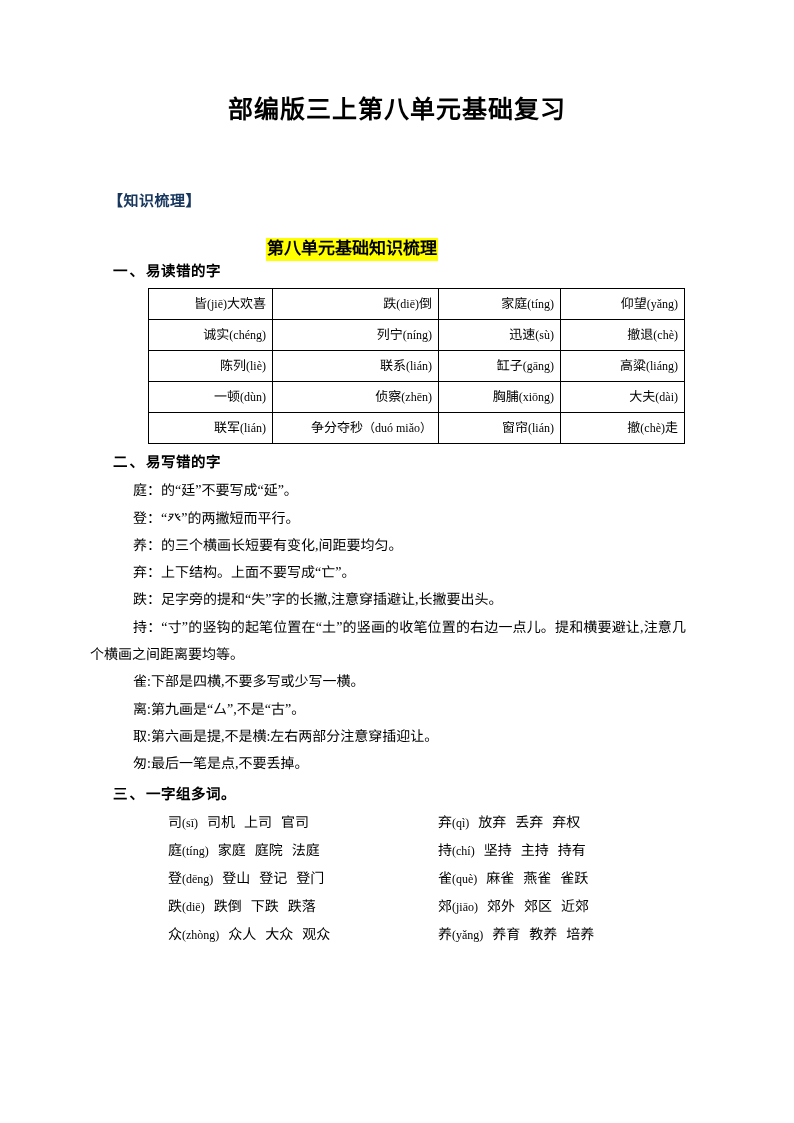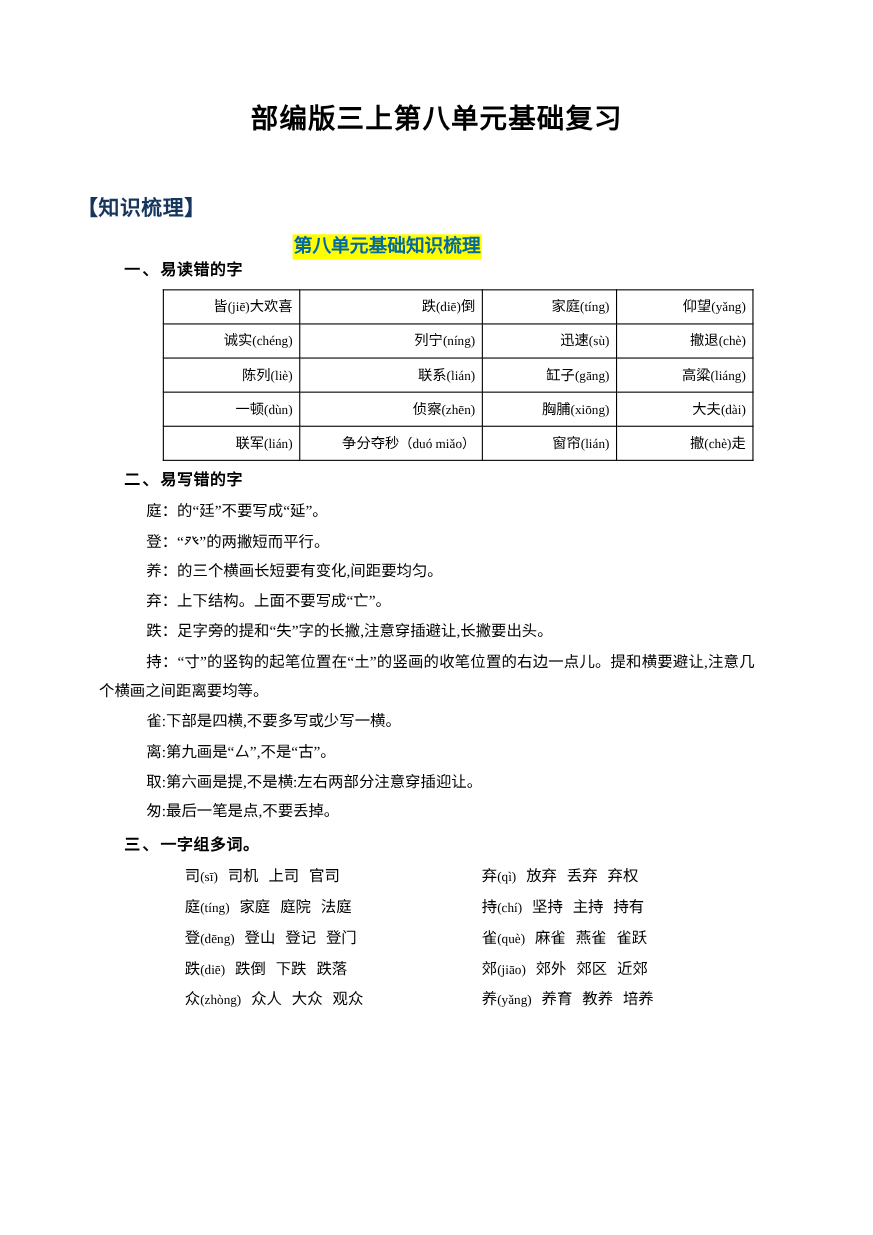--- a/index.html
+++ b/index.html
@@ -24,53 +24,53 @@
   .content {
     position: absolute;
     left: 0;
     top: 0;
     width: 794px;
   }
 
   
   .doc-title {
     text-align: center;
-    font-family: Liberation Mono, monospace;
+    font-family: Liberation Sans, sans-serif;
     font-size: 25px;
     font-weight: bold;
     letter-spacing: 1px;
     color: #000000;
     margin: 0;
     padding-top: 94px;
     line-height: 1.25;
   }
 
   
   .blue-heading {
-    margin: 0;
-    padding-left: 70px;
+    margin: 16px;
+    padding-left: 92px;
     padding-top: 48px;
-    font-size: 19px;
+    font-size: 15px;
     font-weight: bold;
     color: #17365D;
     font-family: "Liberation Serif", "DejaVu Serif", serif;
     letter-spacing: 0.5px;
   }
 
   
   .hl-heading-wrap {
     text-align: center;
     margin: 0;
     padding-top: 12px;
     padding-right: 90px;
   }
   .hl-heading {
     display: inline-block;
     background: #FFFF00;
-    color: #0369a1;
+    color: #000000;
     font-size: 17px;
     font-weight: bold;
     line-height: 1.35;
     padding: 0 1px;
     font-family: "Liberation Serif", "DejaVu Serif", serif;
   }
 
   
   .sec-heading {
     margin: 0;

